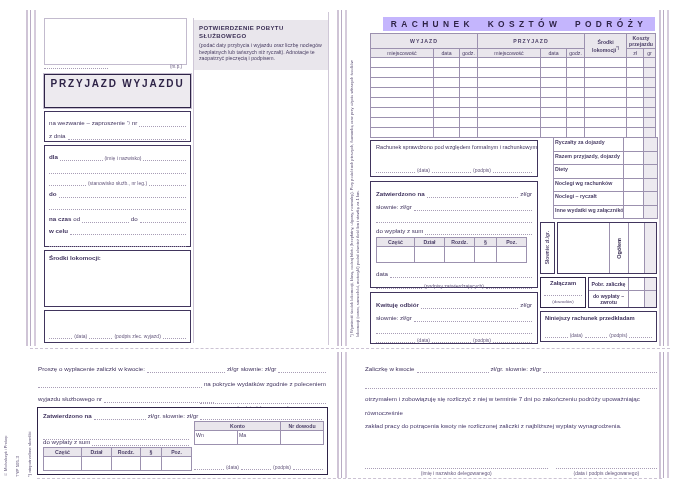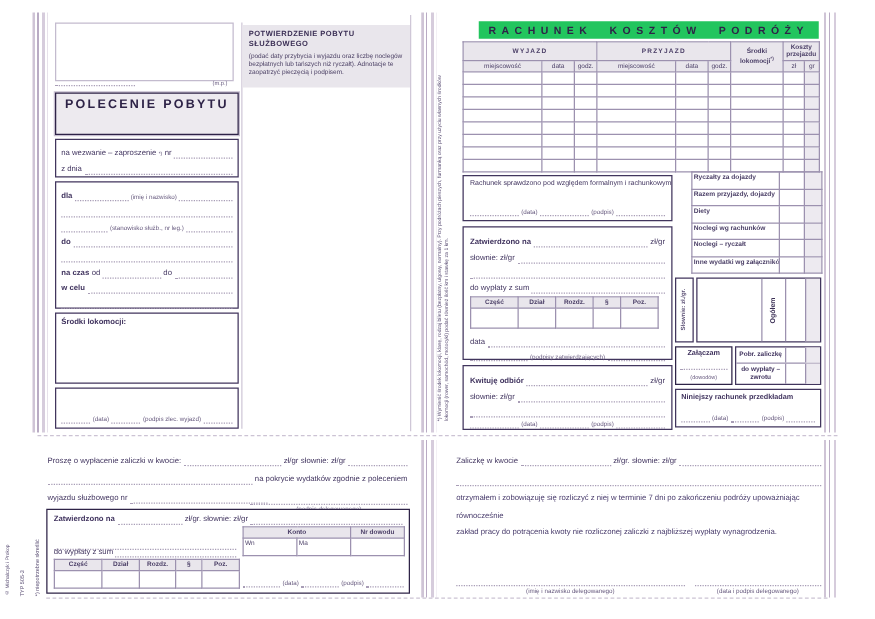--- a/index.html
+++ b/index.html
@@ -42,21 +42,21 @@
 
 <div class="dash" style="left:30px;top:348px;width:640px"></div>
 <div class="dash" style="left:37px;top:478px;width:625px"></div>
 <div class="abs" style="left:328px;top:12px;width:1px;height:333px;background:#cfc7d7"></div>
 
 <div class="abs" style="left:44px;top:18px;width:143px;height:47px;border:1px solid #c3bbce;background:#fff"></div>
 <div class="dlf abs" style="left:44px;top:62px;width:64px"></div>
 <div class="abs cap" style="left:170px;top:64px;font-size:4.6px">(m.p.)</div>
 
 <div class="title-box">
-  <div class="title1">POLECENIE POBYTU</div>
+  <div class="title1">PRZYJAZD WYJAZDU</div>
 </div>
 
 <div class="bx" style="left:44px;top:111px;width:147px;height:31px;padding:3px 4px">
   <div class="fr t">
     <span>na wezwanie – zaproszenie</span>
       <sup>*)</sup>
       <span>nr</span>
       <span class="dl"></span>
   </div>
   <div class="fr t">
@@ -118,21 +118,21 @@
 </div>
 
 <div class="abs" style="left:193px;top:18px;width:1px;height:325px;background:#cfc7d7"></div>
 <div class="abs" style="left:194px;top:20px;width:134px;height:50px;background:#e9e6ec;padding:4px 5px">
   <div style="font-size:6px;font-weight:700;letter-spacing:0.4px;color:#3a2e54;line-height:8px">POTWIERDZENIE POBYTU SŁUŻBOWEGO</div>
   <div style="font-size:5.2px;line-height:6.6px;color:#4c4165;margin-top:2px">(podać daty przybycia i wyjazdu oraz liczbę noclegów bezpłatnych lub tańszych niż ryczałt). Adnotacje te zaopatrzyć pieczęcią i podpisem.</div>
 </div>
 
 <div class="abs vt" style="left:349px;top:55px;width:13px;height:282px;font-size:4.1px;line-height:5.8px">*) Wymienić środek lokomocji, klasę, rodzaj biletu (bezpłatny, ulgowy, normalny). Przy podróżach pieszych, furmanką oraz przy użyciu własnych środków lokomocji (rower, samochód, motocykl) podać również ilość km i stawkę za 1 km.</div>
 
-<div class="abs" style="left:383px;top:17px;width:272px;height:14px;background:#22c55e;text-align:center;font-size:8.4px;font-weight:700;letter-spacing:4.4px;word-spacing:7px;line-height:14px;color:#2e2347;white-space:nowrap;overflow:hidden">RACHUNEK KOSZTÓW PODRÓŻY</div>
+<div class="abs" style="left:383px;top:17px;width:272px;height:14px;background:#c4b5fd;text-align:center;font-size:8.4px;font-weight:700;letter-spacing:4.4px;word-spacing:7px;line-height:14px;color:#2e2347;white-space:nowrap;overflow:hidden">RACHUNEK KOSZTÓW PODRÓŻY</div>
 
 <table class="abs otbl" style="left:370px;top:33px;width:285px">
   <colgroup>
       <col style="width:63px">
       <col style="width:26px">
       <col style="width:18px">
       <col style="width:63px">
       <col style="width:26px">
       <col style="width:18px">
       <col style="width:42px">

